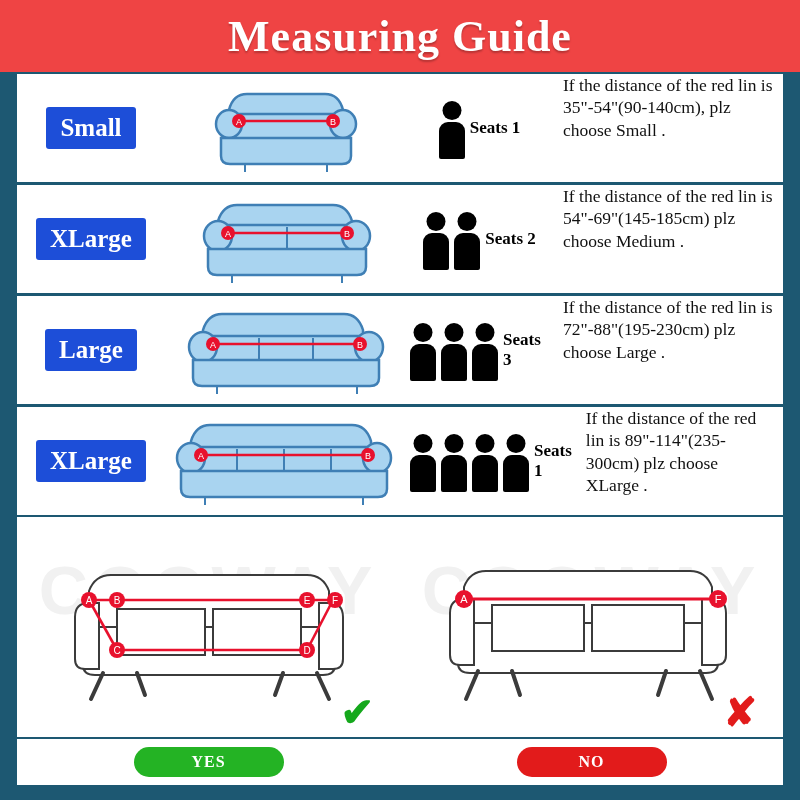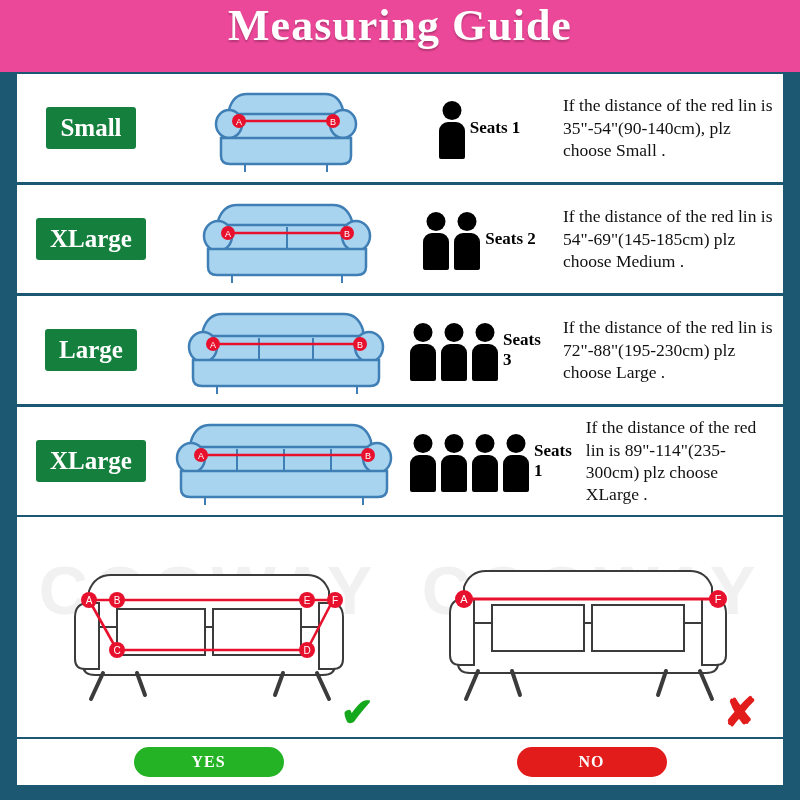--- a/index.html
+++ b/index.html
@@ -6,22 +6,22 @@
   body{
     width:800px;height:800px;
     background:#1d5872;
     font-family:"Liberation Serif", serif;
     overflow:hidden;
   }
   .page{position:relative;width:800px;height:800px;box-sizing:border-box;}
 
   .title-bar{
     height:72px;
-    display:flex;justify-content:center;
-    background:#ec4899;
+    display:flex;align-items:center;justify-content:center;
+    background:#ef4444;
   }
   .title{
     color:#ffffff;
     font-family:"Liberation Serif", serif;
     font-weight:bold;
     font-size:44px;
     letter-spacing:1px;
     text-shadow:0 2px 2px rgba(0,0,0,.25);
   }
 
@@ -39,21 +39,21 @@
     height:108px;
   }
   .row:last-child{border-bottom:none;}
 
   .cell-label{
     width:148px;
     display:flex;align-items:center;justify-content:center;
     flex:0 0 148px;
   }
   .badge{
-    background:#15803d;
+    background:#1d4ed8;
     color:#ffffff;
     font-weight:bold;
     font-size:25px;
     padding:7px 14px;
     border-radius:3px;
     font-family:"Liberation Serif", serif;
     white-space:nowrap;
   }
 
   .cell-sofa{
@@ -77,21 +77,21 @@
     top:21px;width:26px;height:37px;background:#000;
     border-radius:9px 9px 2px 2px;
   }
   .seats-label{
     font-size:17px;font-weight:bold;color:#000;
     font-family:"Liberation Serif", serif;
   }
 
   .cell-text{
     flex:1 1 auto;
-    display:flex;align-items:center;
+    display:flex;
     padding:0 8px 0 14px;
   }
   .desc{
     font-size:17.5px;
     line-height:1.28;
     color:#111;
     font-family:"Liberation Serif", serif;
   }
 
   

